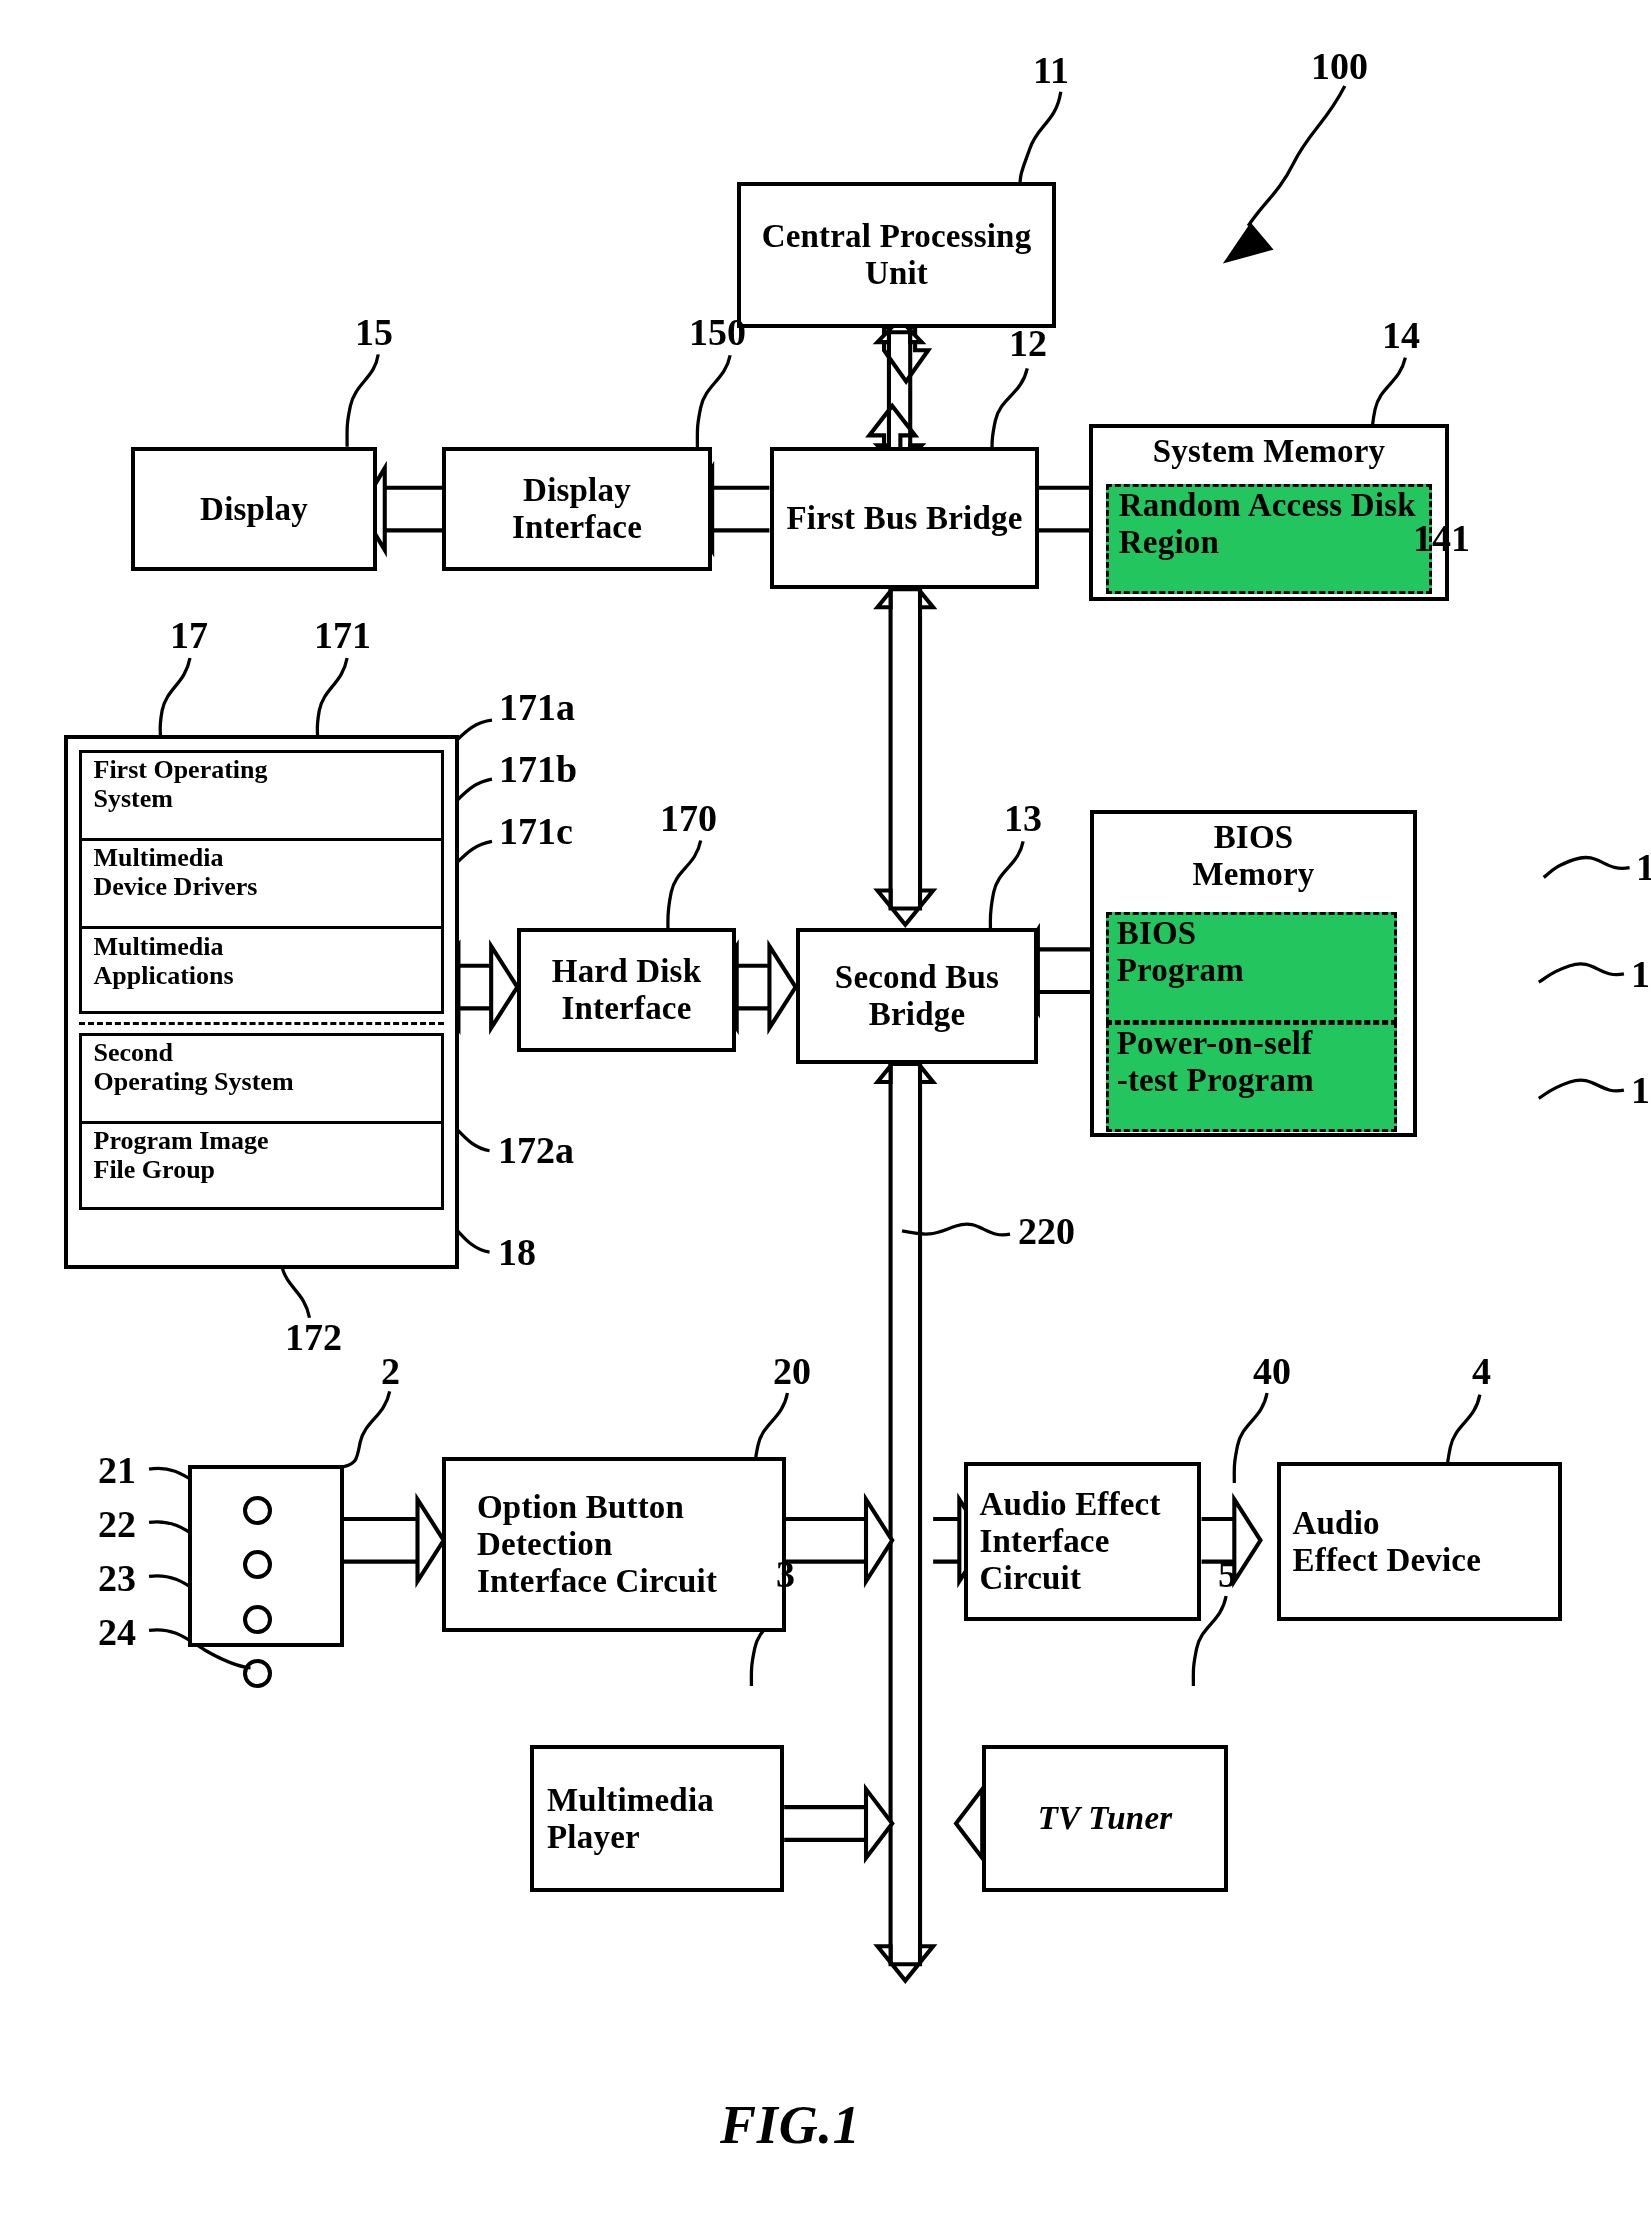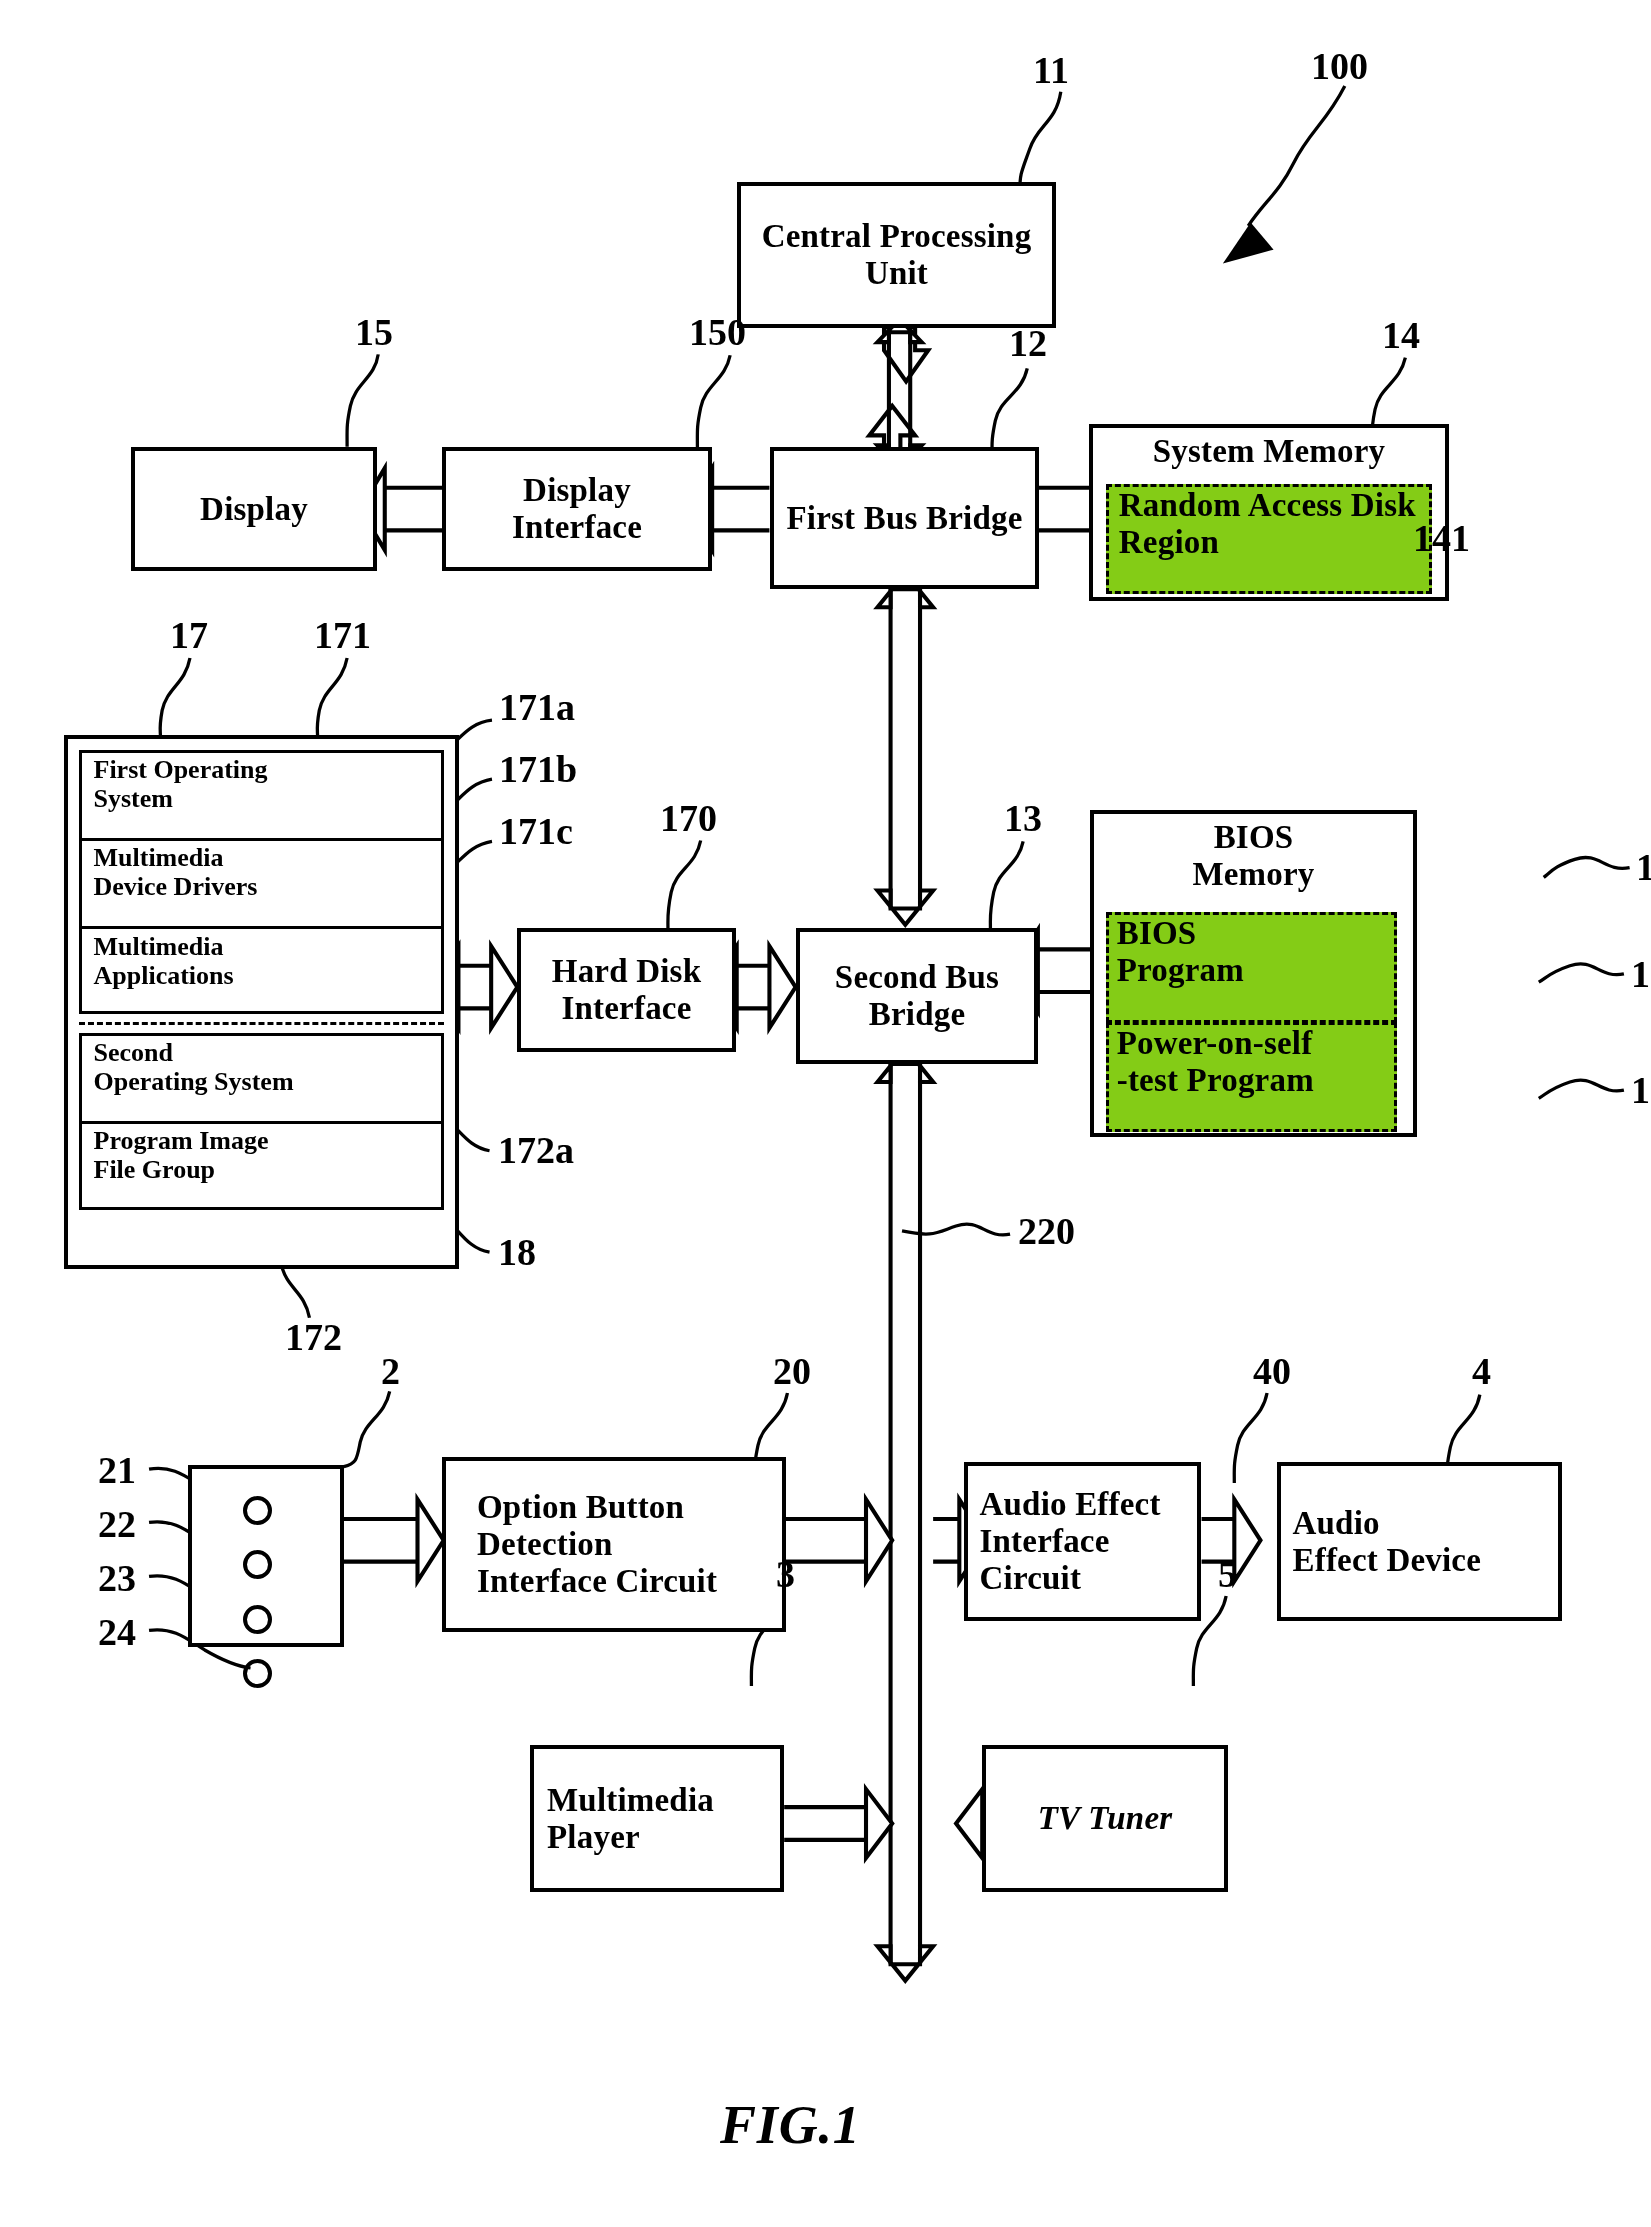--- a/index.html
+++ b/index.html
@@ -8,21 +8,21 @@
 
   
   .box{position:absolute;border:4.1px solid #000;background:#fff;box-sizing:border-box;
        display:flex;align-items:center;justify-content:flex-start;}
   .box .txt{font-size:33px;line-height:1.12;font-weight:700;padding:0 8.2px;letter-spacing:0.2px;}
   .box.center .txt{width:100%;text-align:center;}
 
   
   .outerbox{position:absolute;border:4.1px solid #000;background:#fff;box-sizing:border-box;}
   .innerbox{position:absolute;border:3.3px solid #000;background:#fff;box-sizing:border-box;}
-  .dashbox{position:absolute;border:3.3px dashed #000;background:#84cc16;box-sizing:border-box;}
+  .dashbox{position:absolute;border:3.3px dashed #000;background:#22c55e;box-sizing:border-box;}
 
   .lbl{position:absolute;font-size:38px;font-weight:700;line-height:1;white-space:nowrap;}
   .fignum{position:absolute;font-size:54px;font-weight:700;font-style:italic;
           font-family:"Liberation Serif",serif;letter-spacing:0.8px;}
 
   
   #ink{position:absolute;left:0;top:0;width:1651px;height:2227px;pointer-events:none;}
 
   .seg{font-size:26px;font-weight:700;line-height:1.1;padding:3.3px 0 3.3px 11.5px;}
 </style>

